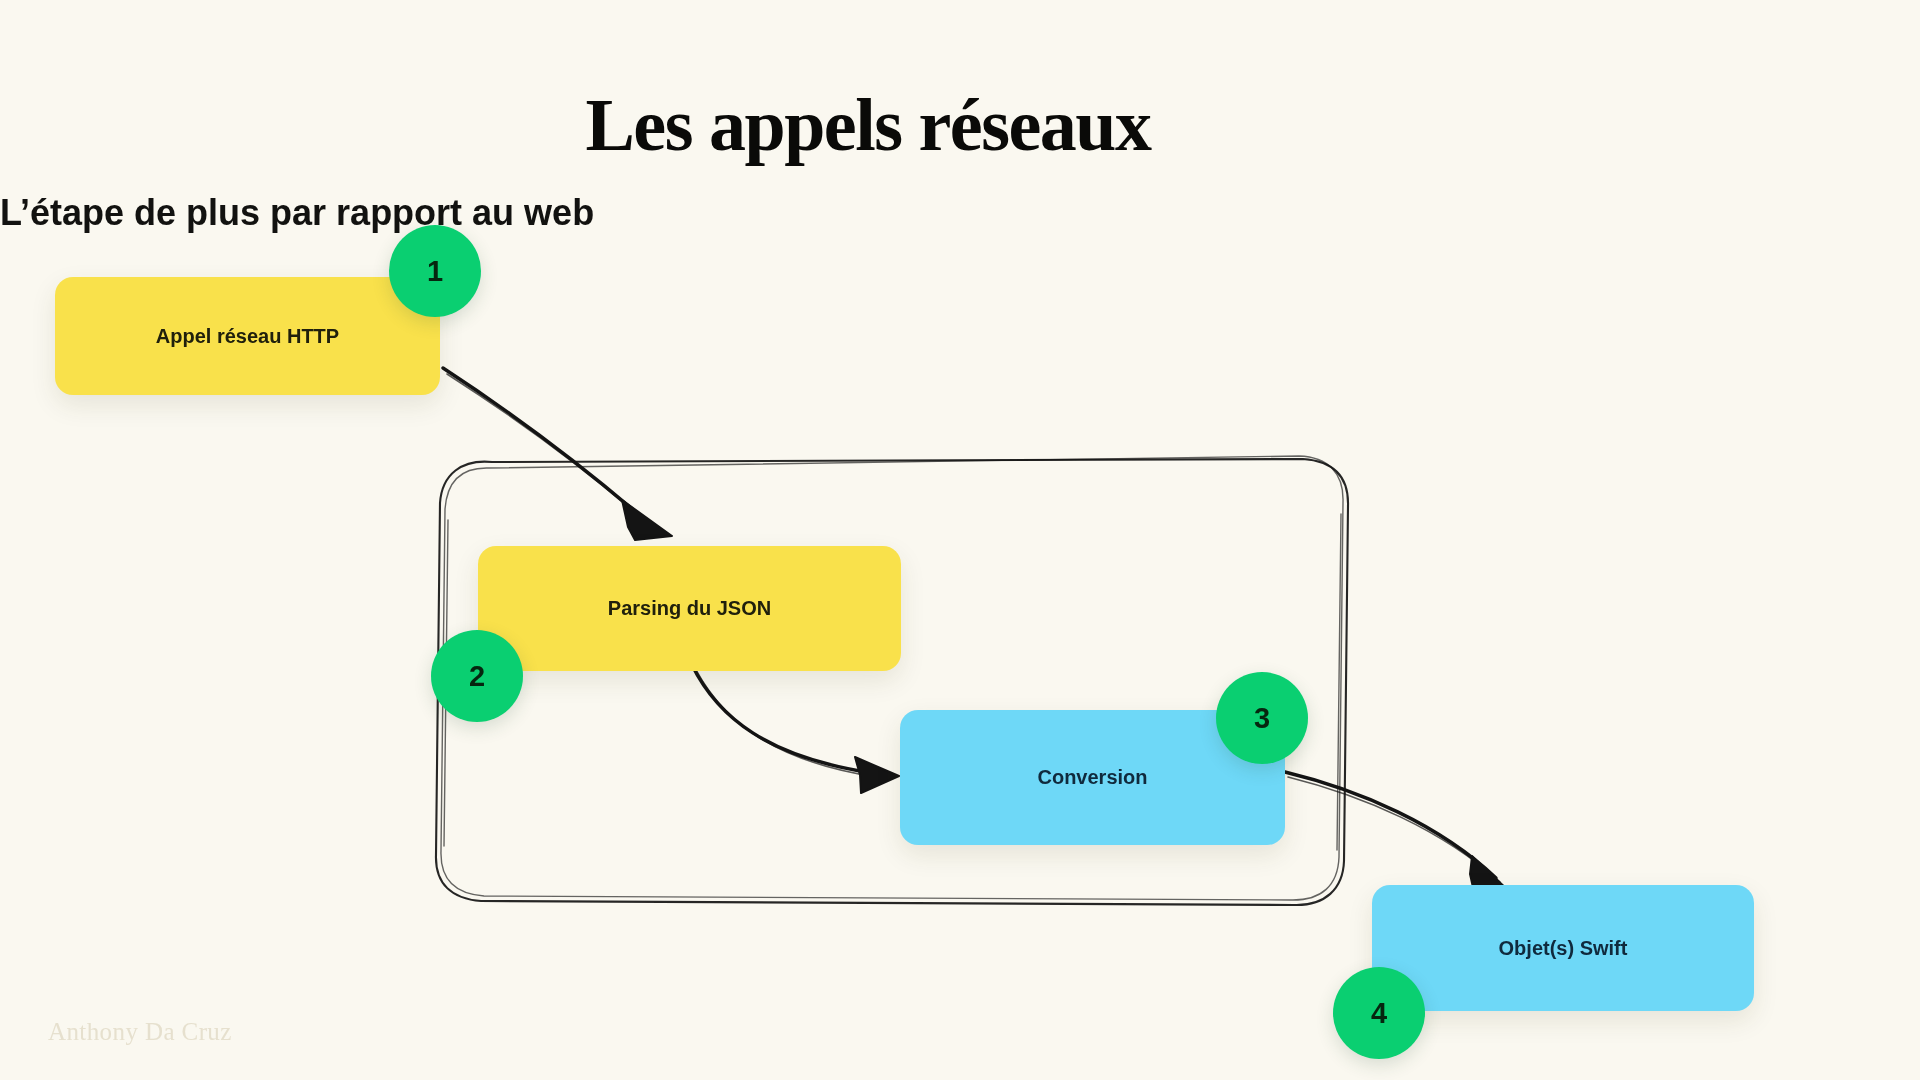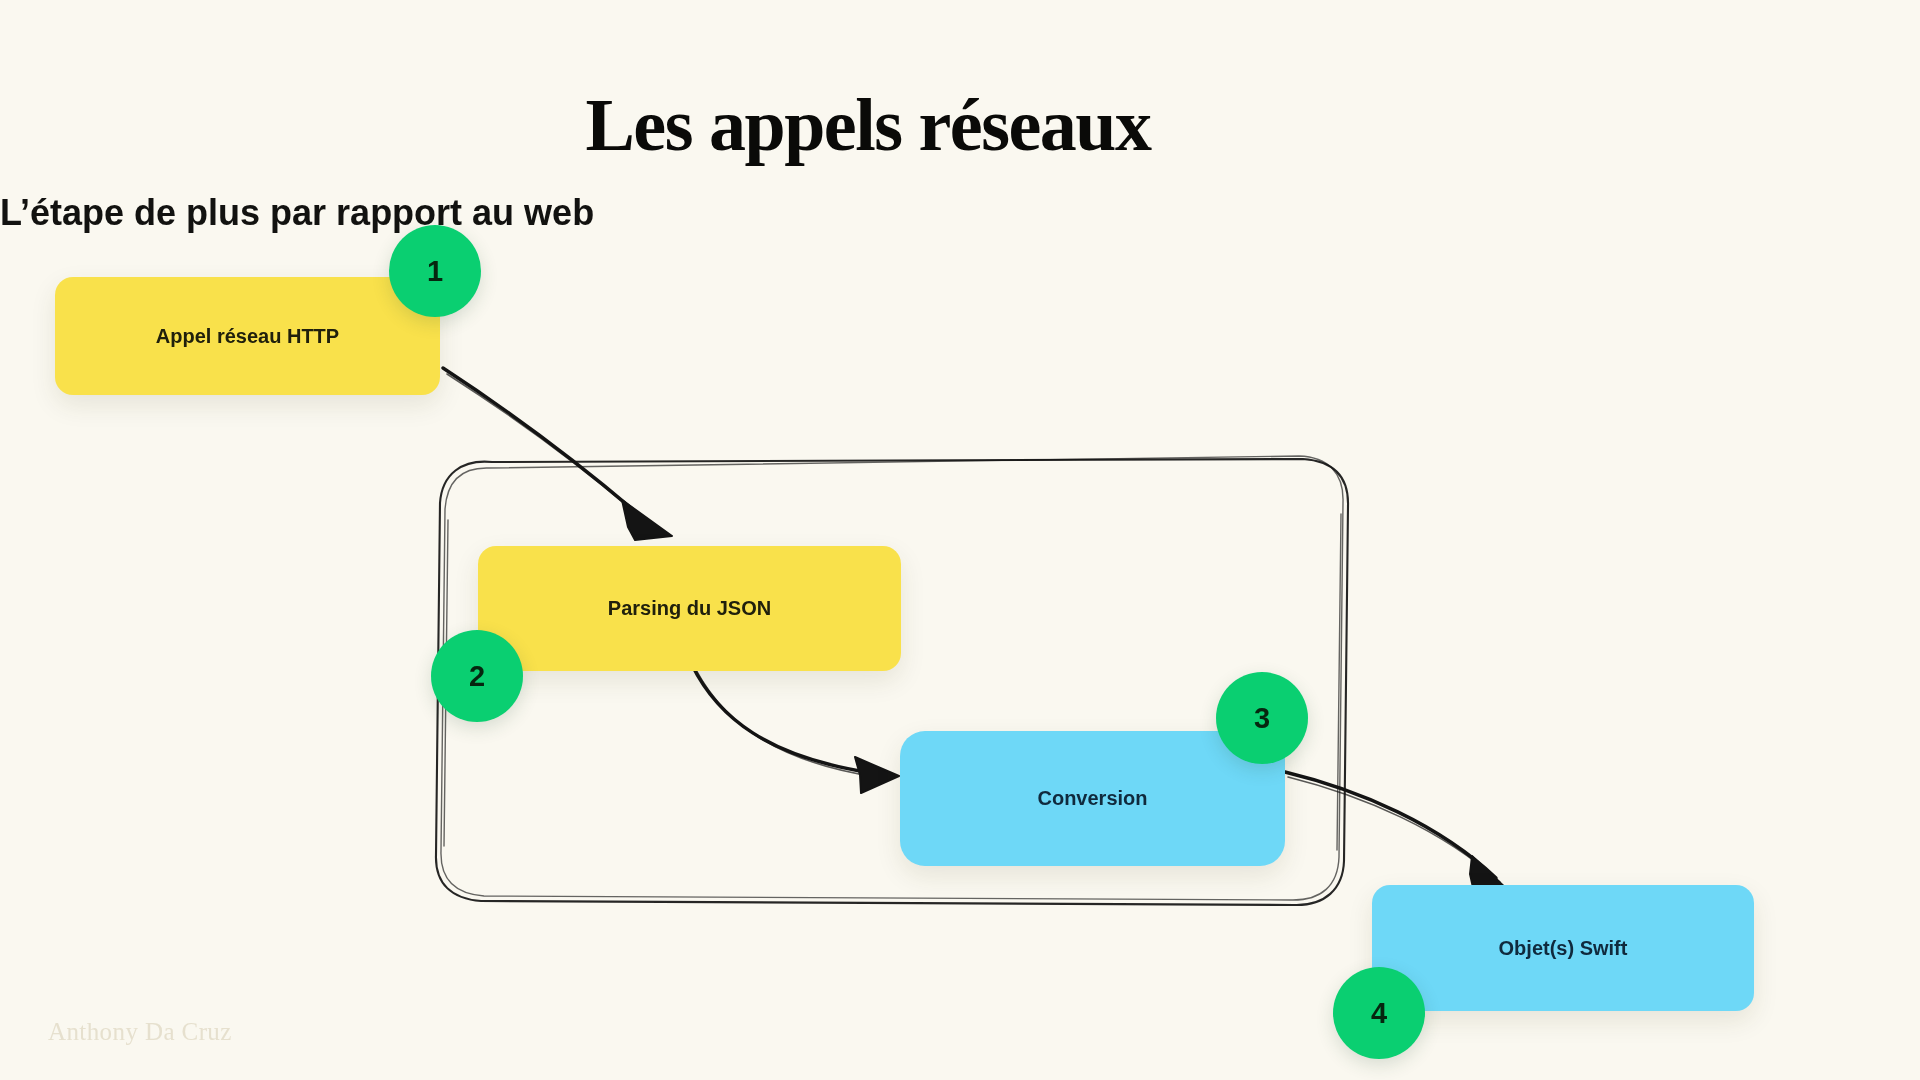--- a/index.html
+++ b/index.html
@@ -67,21 +67,21 @@
     font-weight: bold;
     font-size: 20px;
     box-shadow: 0 10px 26px rgba(60,55,20,0.10);
     z-index: 4;
   }
   .node.yellow { background: #F9E14B; color: #20200C; }
   .node.blue   { background: #6ED8F7; color: #102A3D; }
 
   #node-http      { left: 55px;  top: 277px; width: 385px; height: 118px; }
   #node-parsing   { left: 478px; top: 540px; width: 423px; height: 125px; margin-top: 6px; }
-  #node-conversion{ left: 900px; top: 731px; width: 385px; height: 135px; border-radius: 25px; }
+  #node-conversion{ left: 900px; top: 710px; width: 385px; height: 135px; }
   #node-swift     { left: 1372px;top: 885px; width: 382px; height: 126px; }
 
   
   .badge {
     position: absolute;
     width: 92px; height: 92px;
     border-radius: 50%;
     background: #0ACF71;
     display: flex;
     align-items: center;

